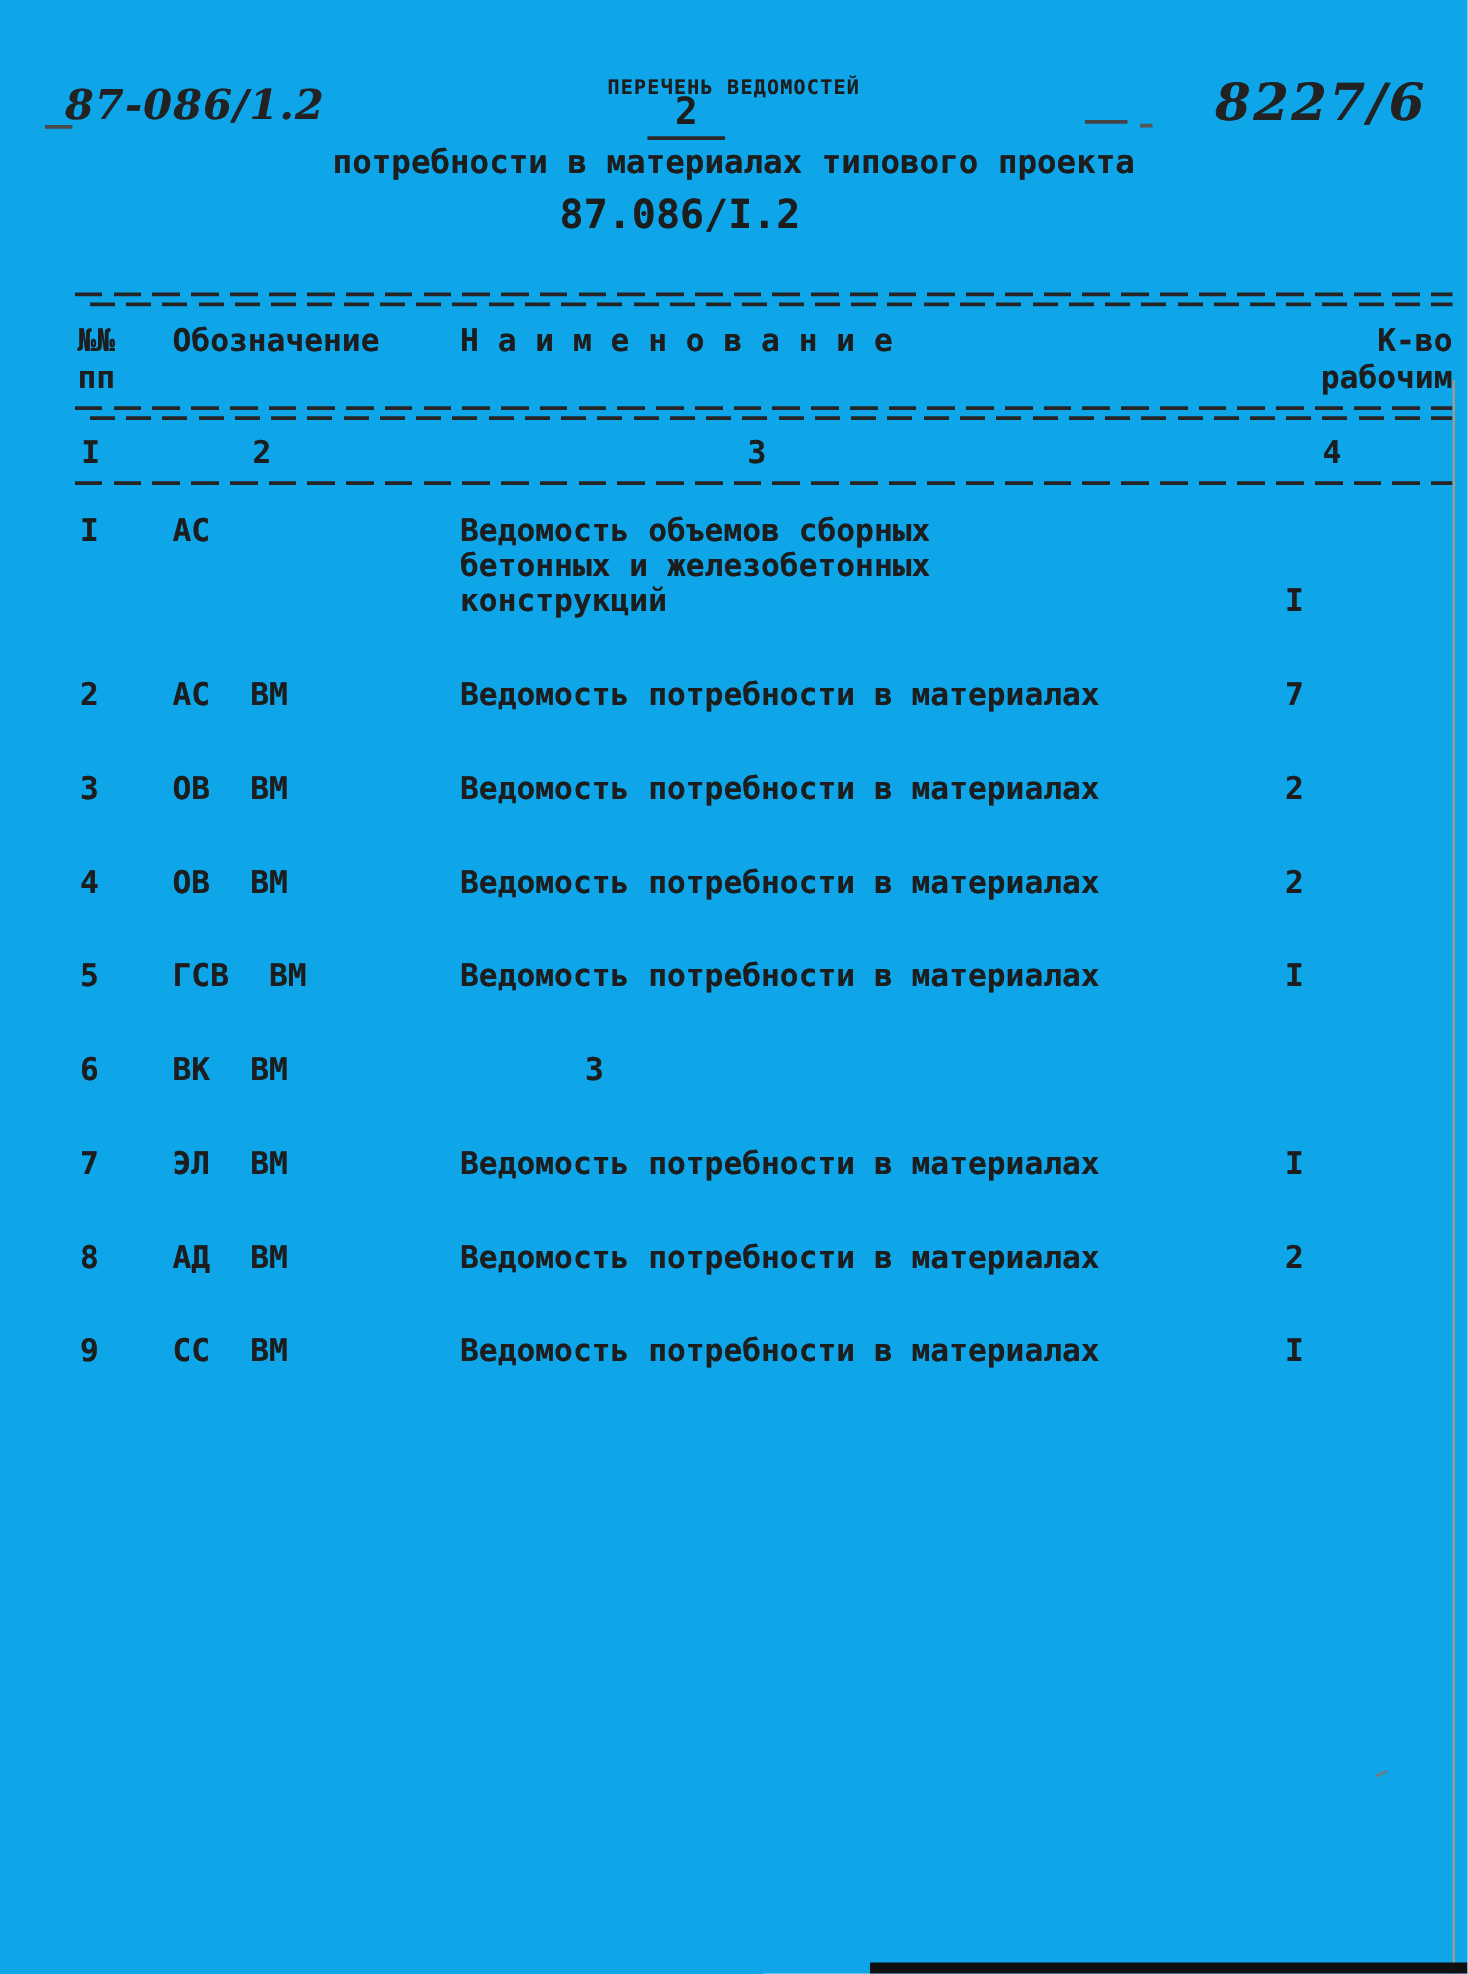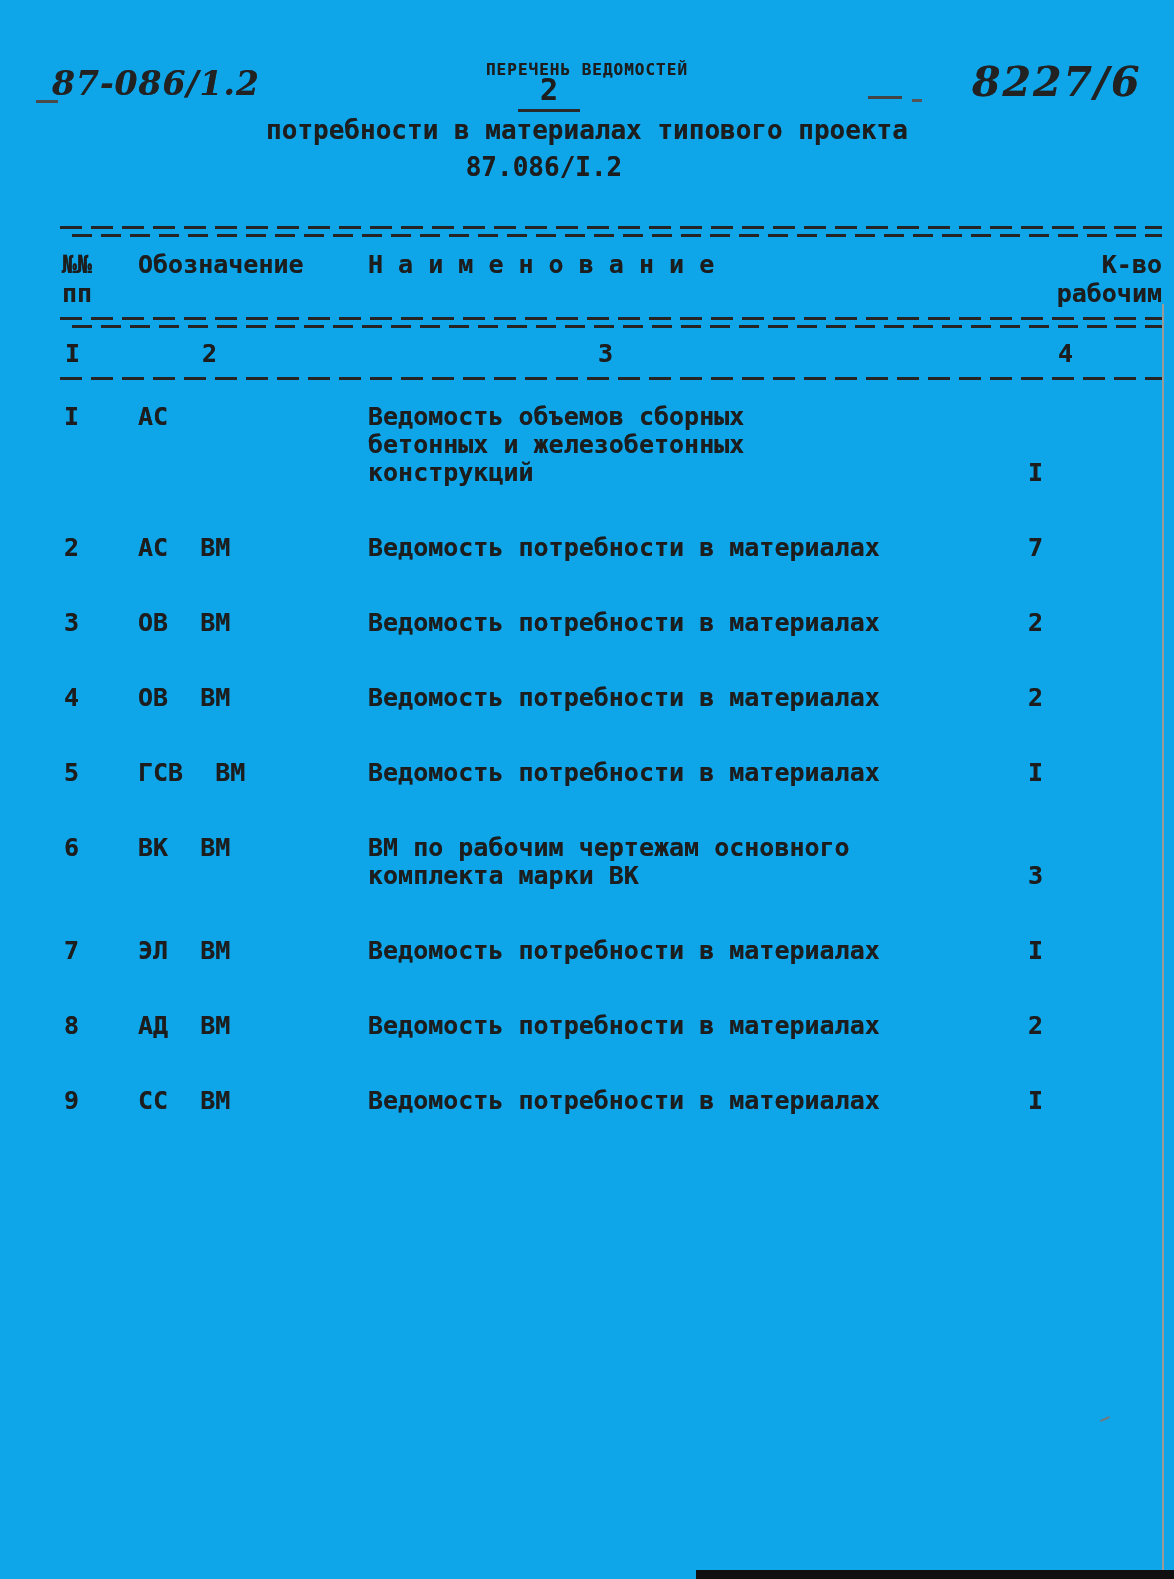--- a/index.html
+++ b/index.html
@@ -35,21 +35,21 @@
     border-bottom: 3px solid #2a2a2a;
   }
   .stray-dash-a { position: absolute; left: 868px; top: 96px; width: 34px; border-bottom: 3px solid #444; }
   .stray-dash-b { position: absolute; left: 912px; top: 99px; width: 10px; border-bottom: 3px solid #555; }
   .stray-dash-c { position: absolute; left: 36px;  top: 100px; width: 22px; border-bottom: 3px solid #4a4a4a; }
 
   
   .title-block { text-align: center; }
   .doc-title   { margin-top: 60px; font-size: 16px; letter-spacing: 1px; }
   .doc-subtitle{ margin-top: 36px;  font-size: 26px; }
-  .doc-project { margin-top: 7px;   font-size: 26px; padding-right: 86px; }
+  .doc-project { margin-top: 7px;   font-size: 32px; padding-right: 86px; }
 
   
   .materials-table { width: 1102px; margin: 44px 0 0 60px; }
   .hline {
     height: 3px;
     background: repeating-linear-gradient(90deg, #252525 0 22px, transparent 22px 31px);
   }
   .hline-double {
     height: 11px;
     background:
@@ -181,22 +181,20 @@
   <div class="grid trow">
     <div class="c-num">5</div>
     <div class="c-des">ГСВ ВМ</div>
     <div class="c-name">Ведомость потребности в материалах</div>
     <div class="c-sheets">I</div>
   </div>
 
   <div class="grid trow">
     <div class="c-num">6</div>
     <div class="c-des">ВК ВМ</div>
-    <div class="c-name">ВМ по рабочим чертежам основного
-комплекта марки ВК</div>
     <div class="c-sheets">3</div>
   </div>
 
   <div class="grid trow">
     <div class="c-num">7</div>
     <div class="c-des">ЭЛ ВМ</div>
     <div class="c-name">Ведомость потребности в материалах</div>
     <div class="c-sheets">I</div>
   </div>
 

